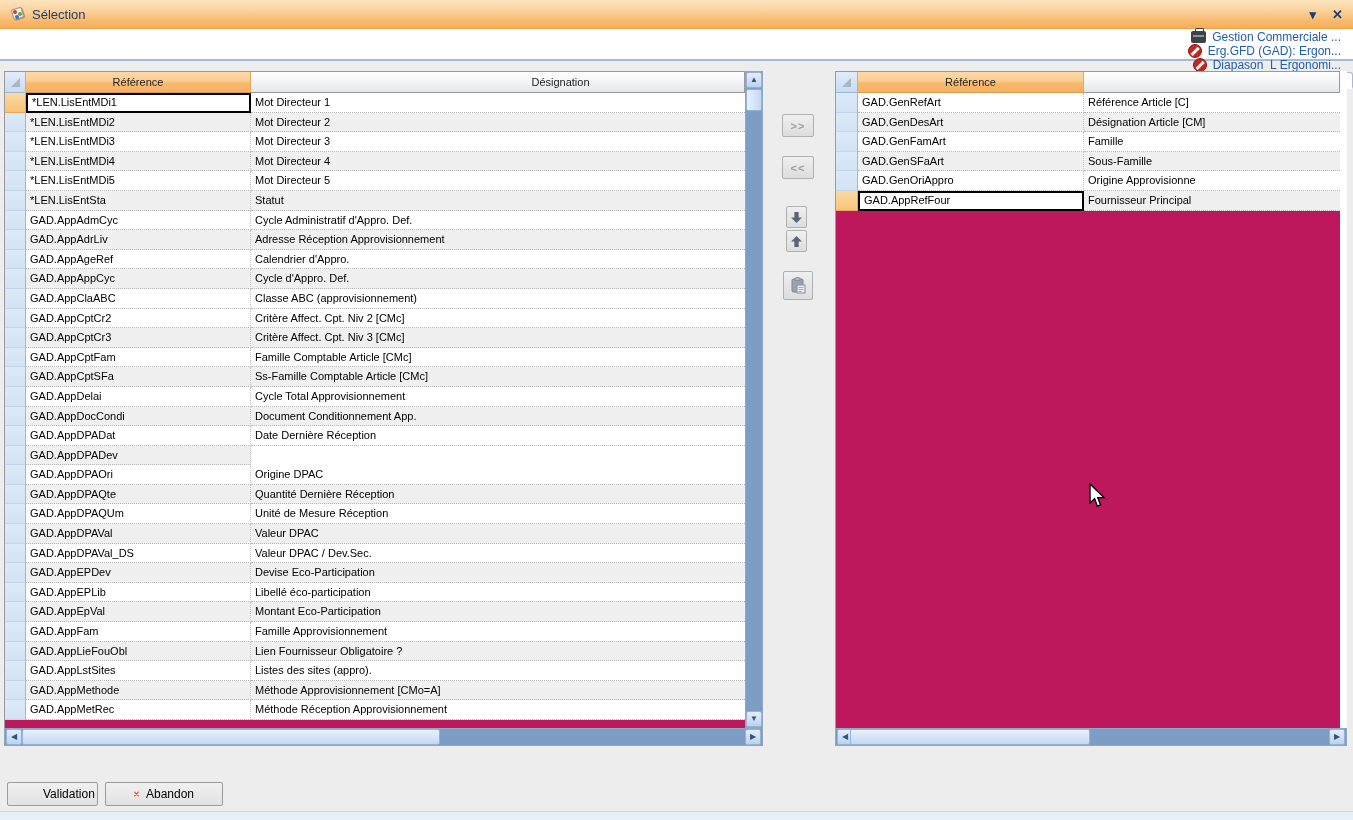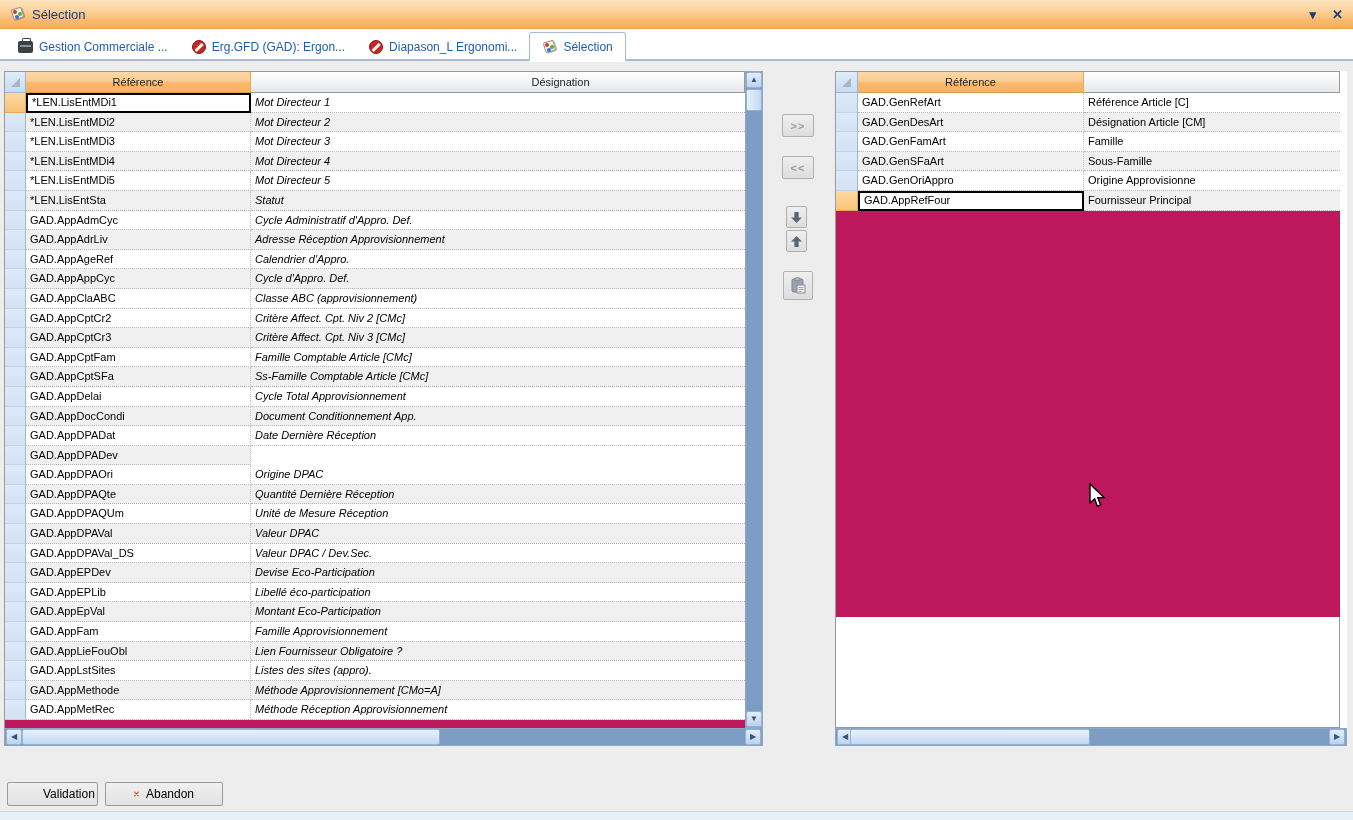--- a/index.html
+++ b/index.html
@@ -9,21 +9,21 @@
   
   .titlebar { position:absolute; left:0; top:0; width:1353px; height:29px;
     background:linear-gradient(#fde4bd 0%, #fbd19a 40%, #f8b96d 75%, #f6ae57 100%);
     border-bottom:1px solid #e9a44c; display:flex; align-items:center; padding:0 10px; }
   .titlebar .title { color:#1b3c74; font-size:13px; margin-left:7px; }
   .win-controls { margin-left:auto; display:flex; align-items:center; gap:16px; }
   .win-btn { color:#1b3c74; font-size:13px; font-weight:bold; cursor:default; line-height:1; }
 
   
   .tabbar { position:absolute; left:0; top:29px; width:1353px; height:32px;
-    background:#ffffff; border-bottom:2px solid #a7bcd4; display:flex; align-items:flex-end; padding-left:6px; }
+    background:#ffffff; border-bottom:2px solid #a7bcd4; display:flex; align-items:flex-end; padding-left:6px;flex-direction:column; }
   .tab { display:flex; align-items:center; gap:6px; height:27px; padding:0 12px;
     color:#215dad; font-size:12px; white-space:nowrap; position:relative; top:1px; }
   .tab.active { background:#fff; border:1px solid #a7bcd4; border-bottom:2px solid #fff;
     border-radius:3px 3px 0 0; margin-bottom:-2px; height:30px; }
 
   
   .icon { display:inline-block; position:relative; }
   .briefcase { width:15px; height:12px; background:#3c4047; border-radius:2px; position:relative; }
   .briefcase:before { content:""; position:absolute; left:4px; top:-3px; width:7px; height:4px;
     border:1.5px solid #3c4047; border-bottom:none; border-radius:2px 2px 0 0; }
@@ -53,33 +53,33 @@
   .grid-right .hdr-corner { width:22px; }
   .hdr-cell { height:21px; font-size:11px; color:#222; display:flex; align-items:center; justify-content:center;
     border-right:1px solid #c8cdd3; border-bottom:1px solid #9a9a9a; flex:none; }
   .hdr-orange { background:linear-gradient(#fcd8a7 0%, #fbcd92 45%, #f8b96e 55%, #f6b express 100%);
     background:linear-gradient(#fcd8a7 0%, #fbcd92 45%, #f8b96e 55%, #f6b266 100%);
     border-right:1px solid #e3a95e; border-bottom:1px solid #d99a4b; }
   .hdr-pale { background:linear-gradient(#ffffff 0%, #f2f3f5 55%, #e4e6e9 100%); }
 
   .rows-viewport { position:absolute; left:0; top:21px; overflow:hidden; background:#be185d; }
   .grid-left  .rows-viewport { width:740px; height:635px; }
-  .grid-right .rows-viewport { width:504px; height:524px; }
+  .grid-right .rows-viewport { width:504px; height:635px; }
 
   .trow { display:flex; height:19.6px; background:#fff; }
   .trow.alt .cell { background:#f0f0f1; }
   .rowhdr { width:21px; flex:none; background:linear-gradient(#dcE9f8,#d3e3f5);
     background:linear-gradient(#dce9f8,#d3e3f5);
     border-right:1px solid #9eb6ce; border-bottom:1px solid #c2d5ea; }
   .grid-right .rowhdr { width:22px; }
   .rowhdr.selhdr { background:linear-gradient(#fcd9a4,#f8c478); border-right:1px solid #e2a95f; border-bottom:1px solid #e2a95f; }
   .cell { font-size:11px; color:#000; line-height:18px; padding:0 4px; white-space:nowrap; overflow:hidden;
     border-bottom:1px dotted #b5b5b5; border-right:1px dotted #c4c4c4; flex:none; background:#fff; }
   .grid-left  .cell.ref { width:225px; }
-  .grid-left  .cell.des { width:564px; border-right:none;font-style:italic; }
+  .grid-left  .cell.des { width:564px; border-right:none; }
   .grid-right .cell.ref { width:226px; }
   .grid-right .cell.des { width:256px; border-right:none; }
   .cell.focuscell { border:2px solid #000 !important; background:#fff !important; line-height:15px; }
 
   
   .vscroll { position:absolute; top:0; width:18px; background:#7d9dc4; border:1px solid #8fa8c4; }
   .grid-left .vscroll { left:741px; height:657px; }
   .sb-btn { position:absolute; left:0; width:16px; height:16px; margin:0;
     background:linear-gradient(#e3eefb,#bcd3ee); border:1px solid #94b2d6; border-radius:2px;
     color:#33527c; font-size:8px; line-height:14px; text-align:center; }

